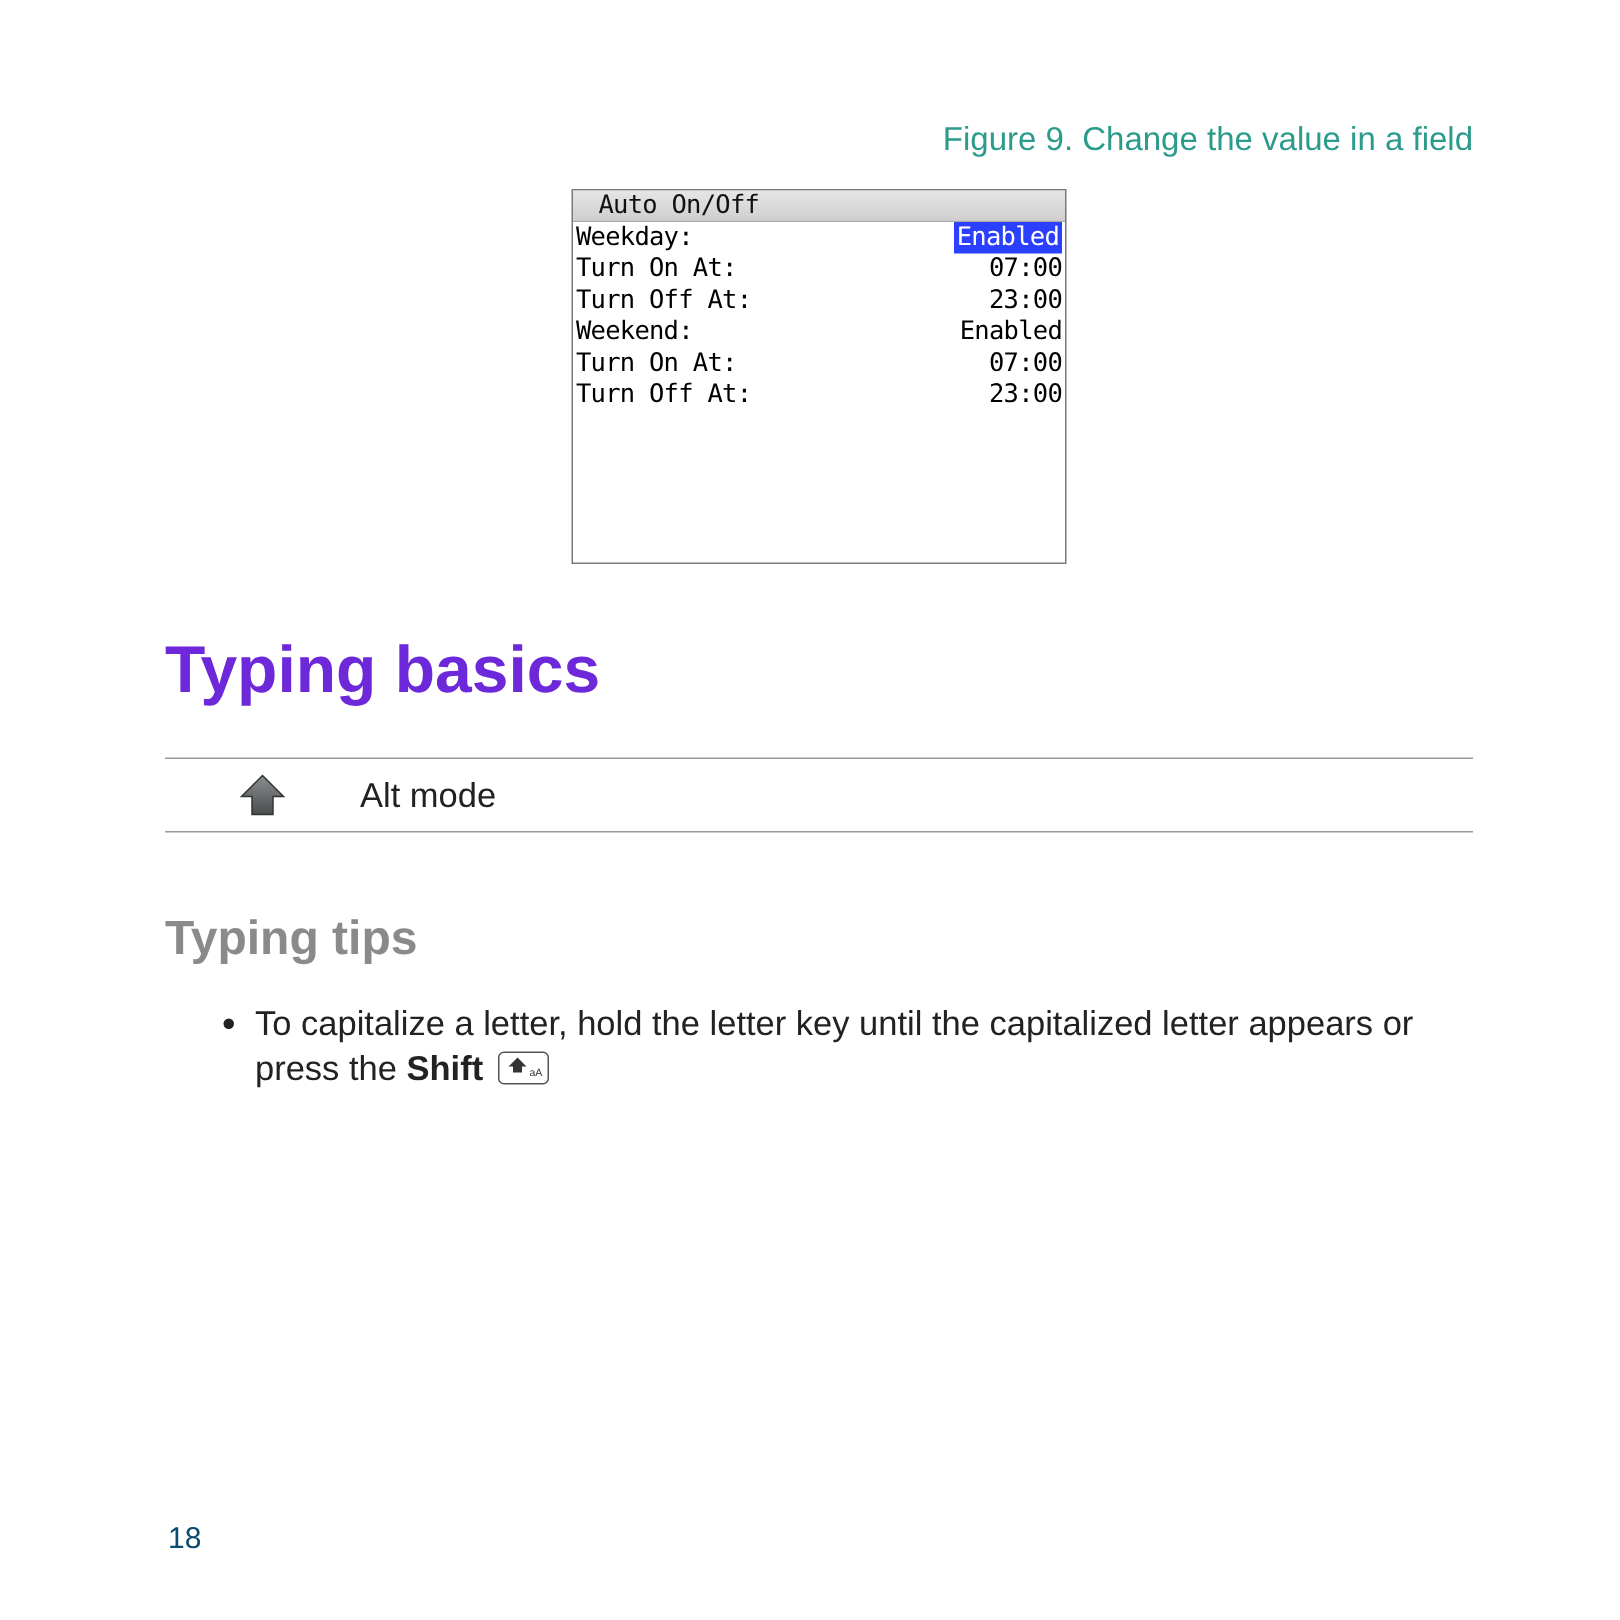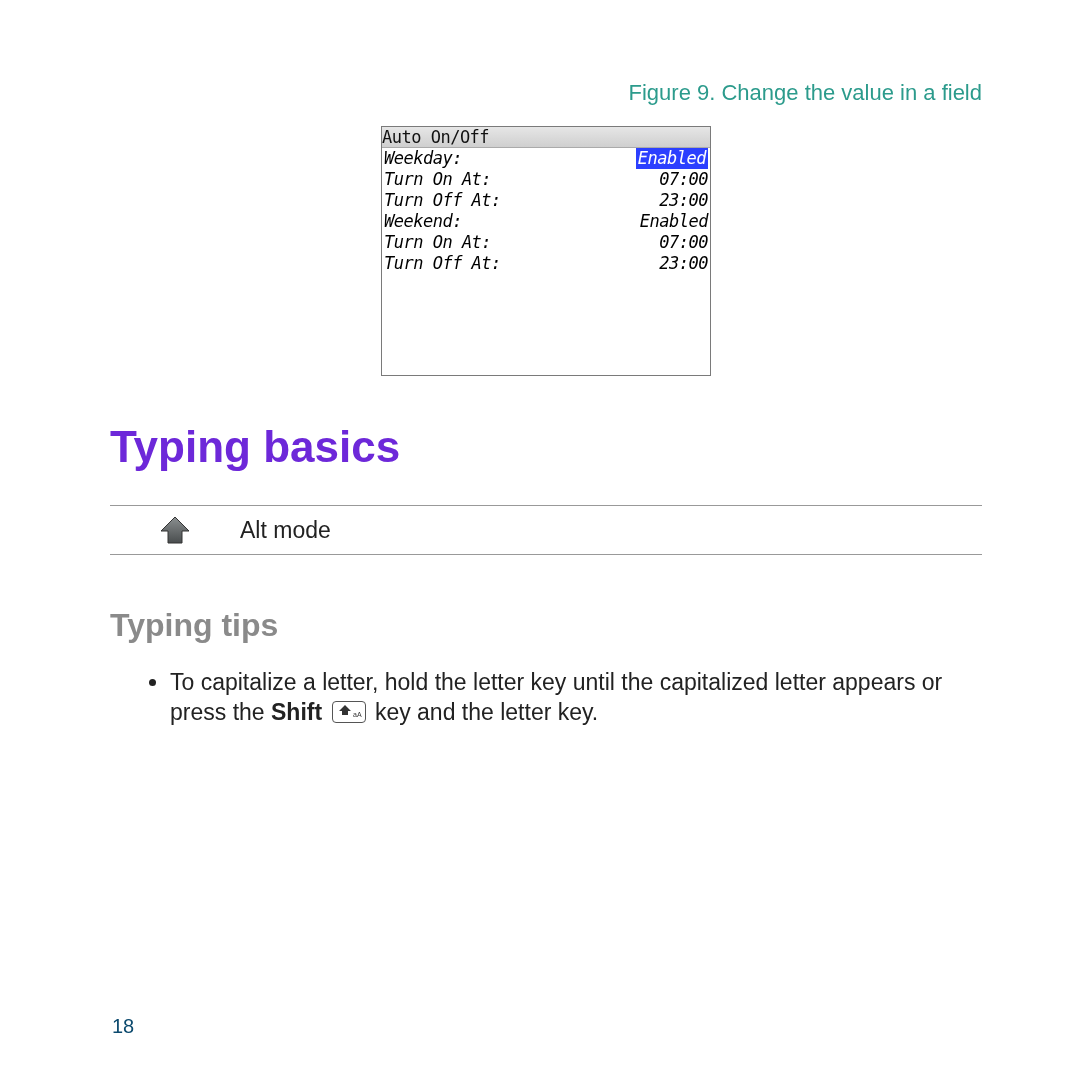--- a/index.html
+++ b/index.html
@@ -29,33 +29,32 @@
     background: #fff;
     font-family: "Lucida Console", Monaco, monospace;
     font-size: 17px;
     line-height: 21px;
     letter-spacing: -0.5px;
     overflow: hidden;
   }
   .device-title {
     background: linear-gradient(#e6e6e6, #cfcfcf);
     border-bottom: 1px solid #aaa;
-    padding: 0 0;
+    padding: 0 17px;
     height: 20px;
     line-height: 20px;
     color: #111;
   }
   .device-row {
     display: flex;
     justify-content: space-between;
     padding: 0 2px;
     height: 21px;
     line-height: 21px;
     color: #000;
-    font-style: italic;
   }
   .device-row .val {
     text-align: right;
   }
   .device-row.hilite .val {
     background: #2b3fff;
     color: #fff;
     padding: 0 2px;
   }
   h1.section {
@@ -196,19 +195,19 @@
   <h2 class="subsection">Typing tips</h2>
 
   <ul class="tips-list">
     <li>
       <span class="line">To capitalize a letter, hold the letter key until the capitalized letter appears or press the </span><b>Shift</b>
       <span class="inline-key">
         <svg width="26" height="18" viewBox="0 0 26 18">
           <path d="M9 2 L15 8 H12 V12 H6 V8 H3 Z" fill="#333"></path>
           <text x="17" y="14" font-family="Arial" font-size="7" fill="#333">aA</text>
         </svg>
-      </span><span class="line"> key and the letter key.</span>
+      </span>
     </li>
   </ul>
 
 </div>
 
 <div class="page-num">18</div>
 
 </body></html>

